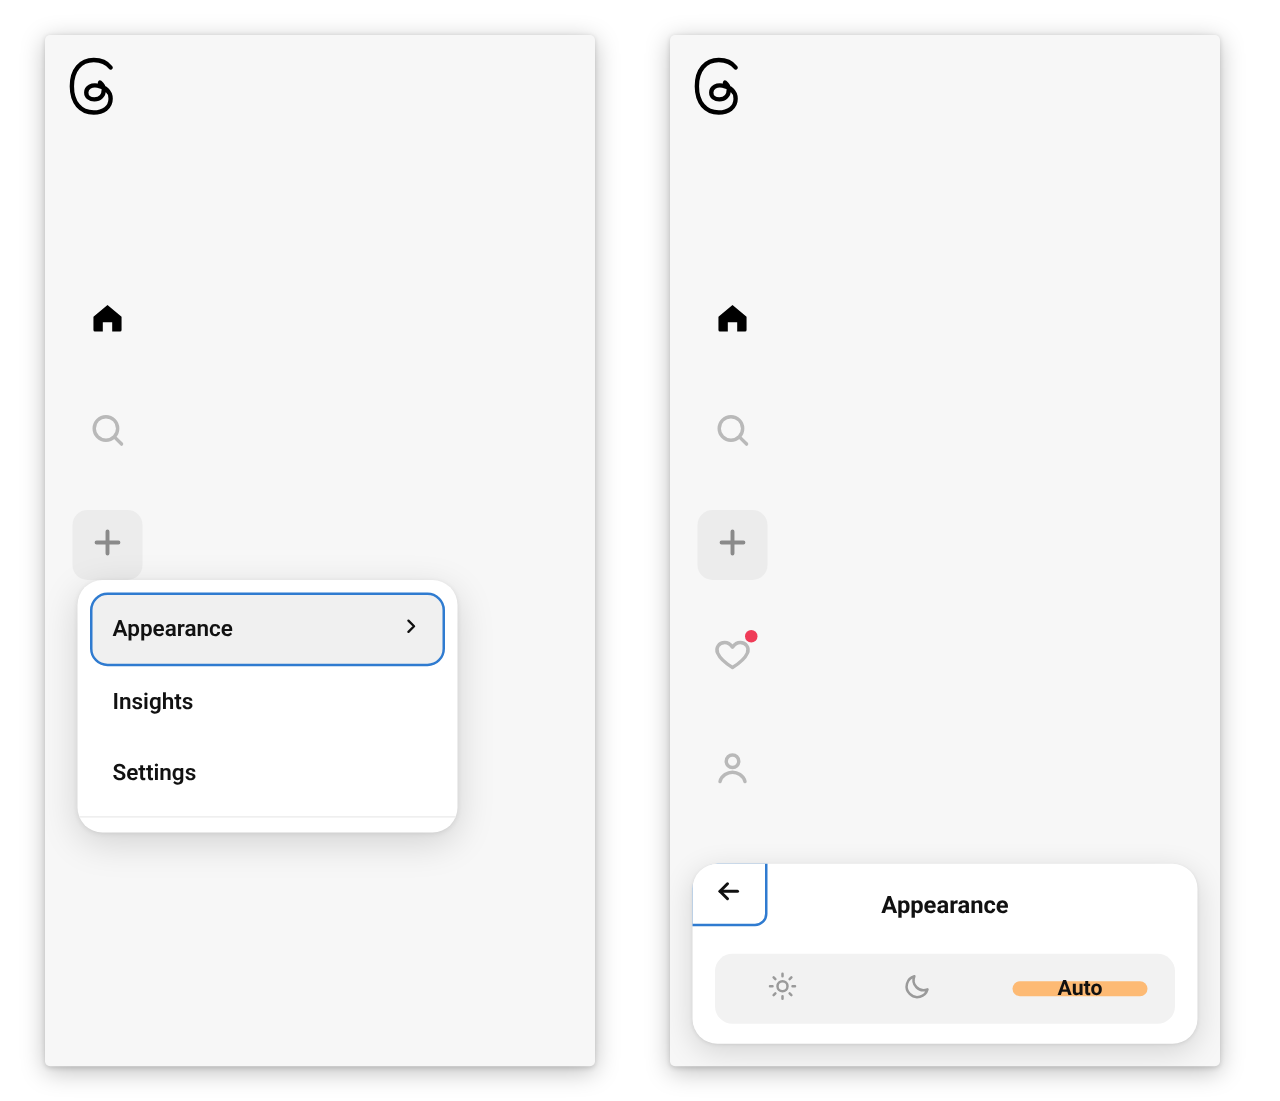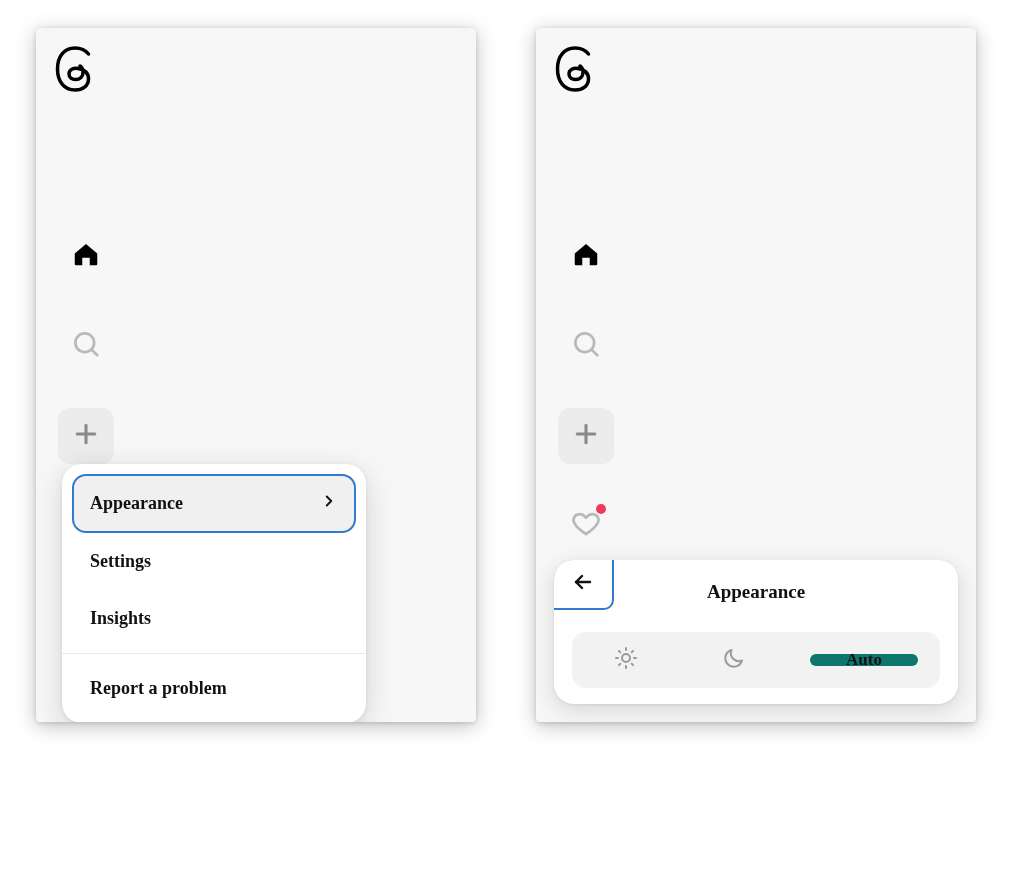--- a/index.html
+++ b/index.html
@@ -7,26 +7,25 @@
     font-family: -apple-system, BlinkMacSystemFont, "Segoe UI", Roboto, Helvetica, Arial, sans-serif;
     background: #ffffff;
     width: 1024px;
     height: 881px;
     position: relative;
     overflow: hidden;
   }
   .phone {
     position: absolute;
     width: 440px;
-    height: 694px;
+    height: 825px;
     background: #f7f7f7;
     border-radius: 4px;
     box-shadow: 0 4px 20px rgba(0,0,0,0.25), 0 1px 4px rgba(0,0,0,0.15);
     overflow: hidden;
-    font-family: Liberation Serif, serif;
   }
   .phone-left { left: 36px; top: 28px; }
   .phone-right { left: 536px; top: 28px; }
 
   
   .threads-logo {
     position: absolute;
     top: 16px;
     left: 14px;
     width: 50px;
@@ -155,21 +154,21 @@
     display: flex;
     align-items: center;
     justify-content: center;
     font-size: 17px;
     font-weight: 700;
     color: #111;
     border-radius: 14px;
     cursor: pointer;
   }
   .segment.active {
-    background: #0f766e;
+    background: #fdba74;
     margin: 22px;
   }
   .segment svg { width: 24px; height: 24px; }
 </style>
 </head>
 <body>
 
 <div class="phone phone-left">
 
   <div class="threads-logo">
@@ -214,29 +213,26 @@
   <div class="popover">
     <div class="menu-item selected">
       <span>Appearance</span>
       <span class="chevron-icon">
         <svg viewBox="0 0 24 24" fill="none" stroke="#111" stroke-width="2.5" stroke-linecap="round" stroke-linejoin="round">
             <path d="m9 6 6 6-6 6"></path>
           </svg>
       </span>
     </div>
     <div class="menu-item">
+      <span>Insights</span>
+    </div>
+    <div class="menu-item">
       <span>Settings</span>
     </div>
-    <div class="menu-item">
-      <span>Insights</span>
-    </div>
     <div class="menu-divider"></div>
-    <div class="menu-item">
-      <span>Report a problem</span>
-    </div>
   </div>
 
 </div>
 
 <div class="phone phone-right">
 
   <div class="threads-logo">
     <svg viewBox="0 0 192 192" fill="none" stroke="#000" stroke-width="14" stroke-linecap="round" stroke-linejoin="round">
       <path d="M150 36c-14-18-34-24-54-24C54 12 26 44 26 96s28 84 70 84c30 0 54-16 54-44 0-24-18-38-42-42-18-3-36 4-36 22 0 14 12 22 26 22 18 0 30-12 30-30 0-10-4-18-12-24"></path>
     </svg>

